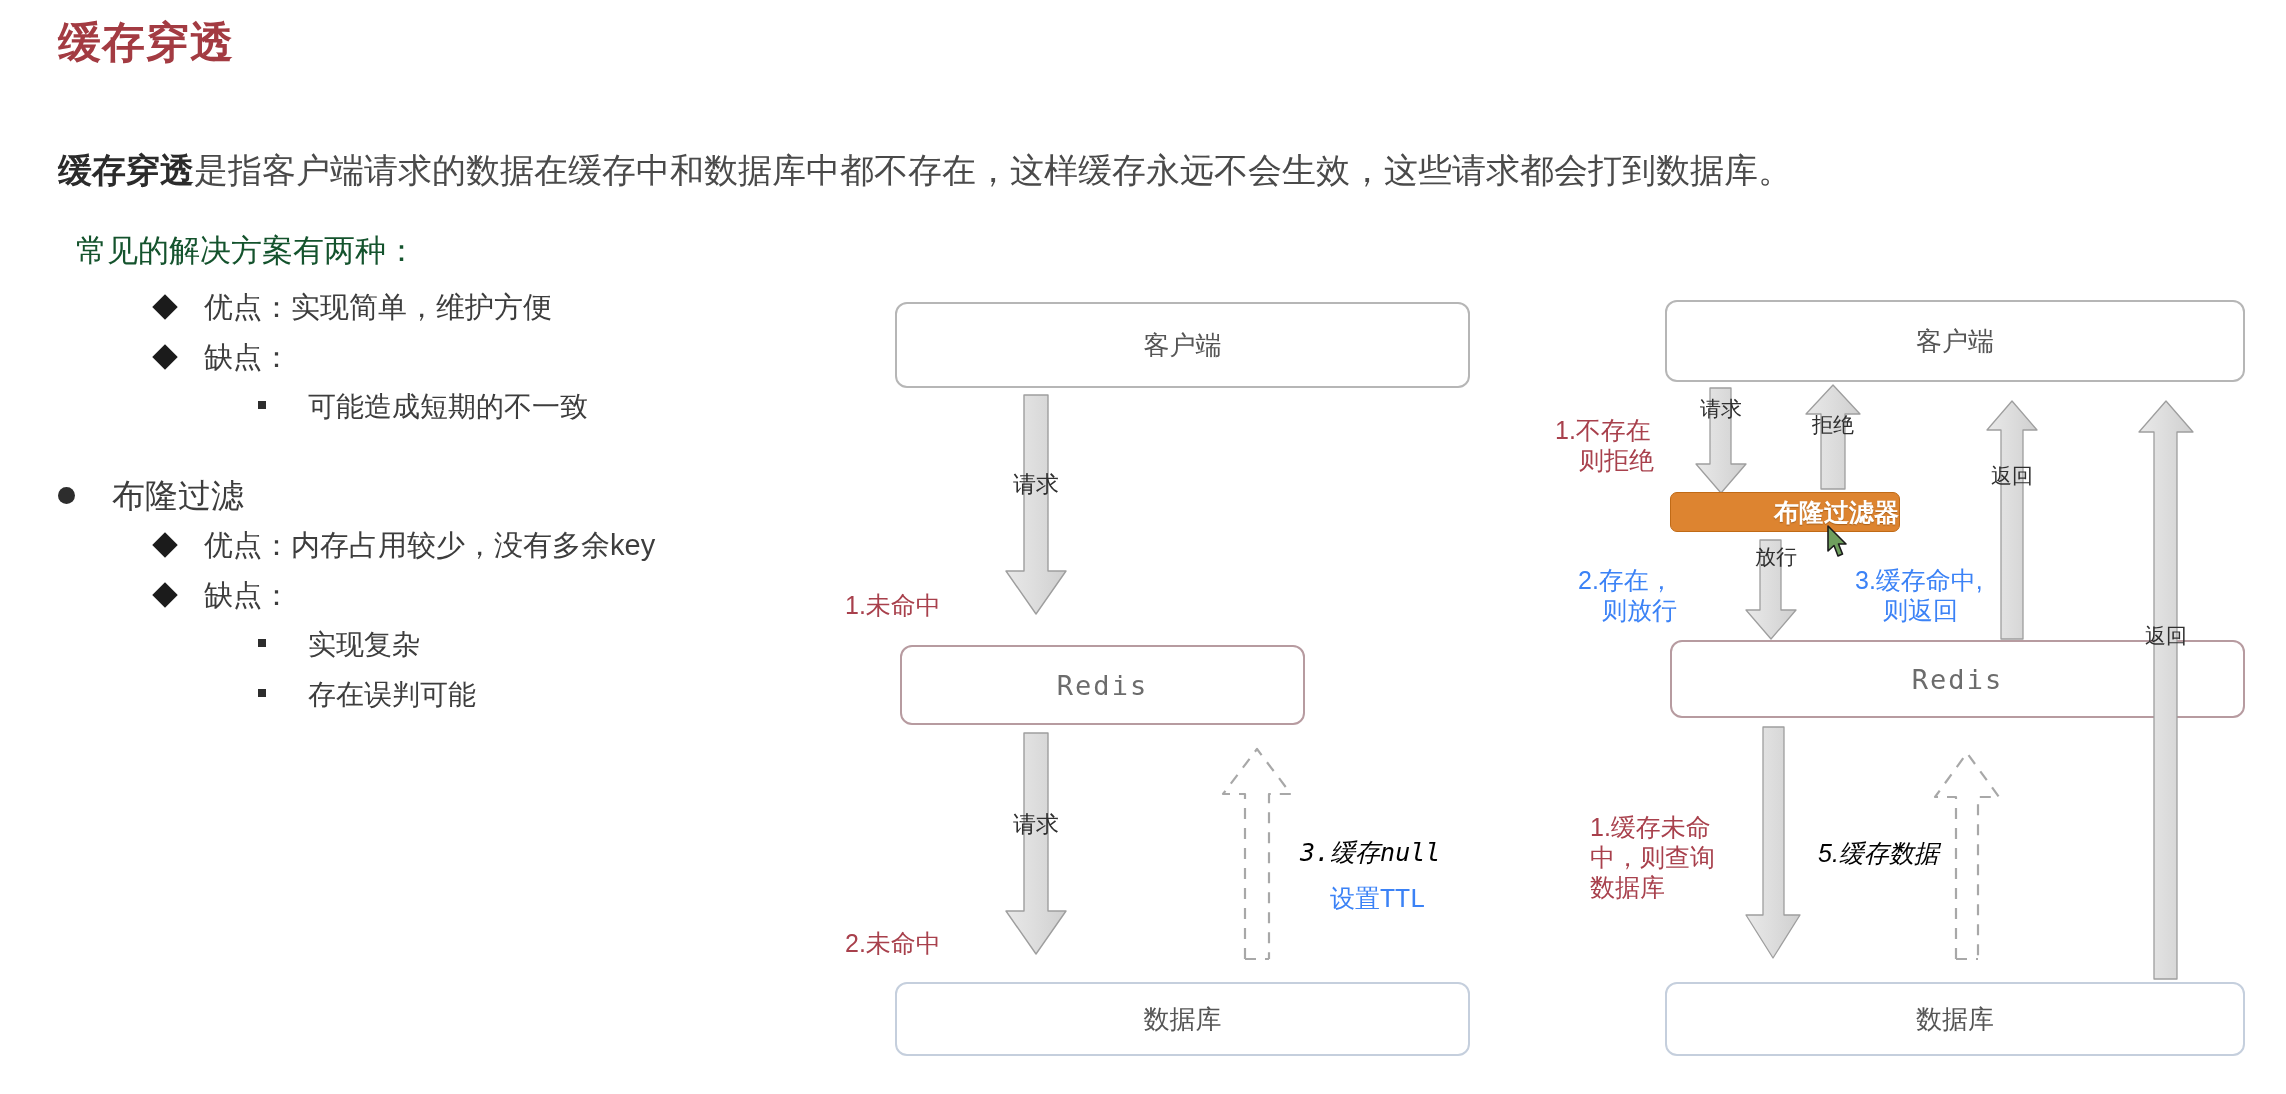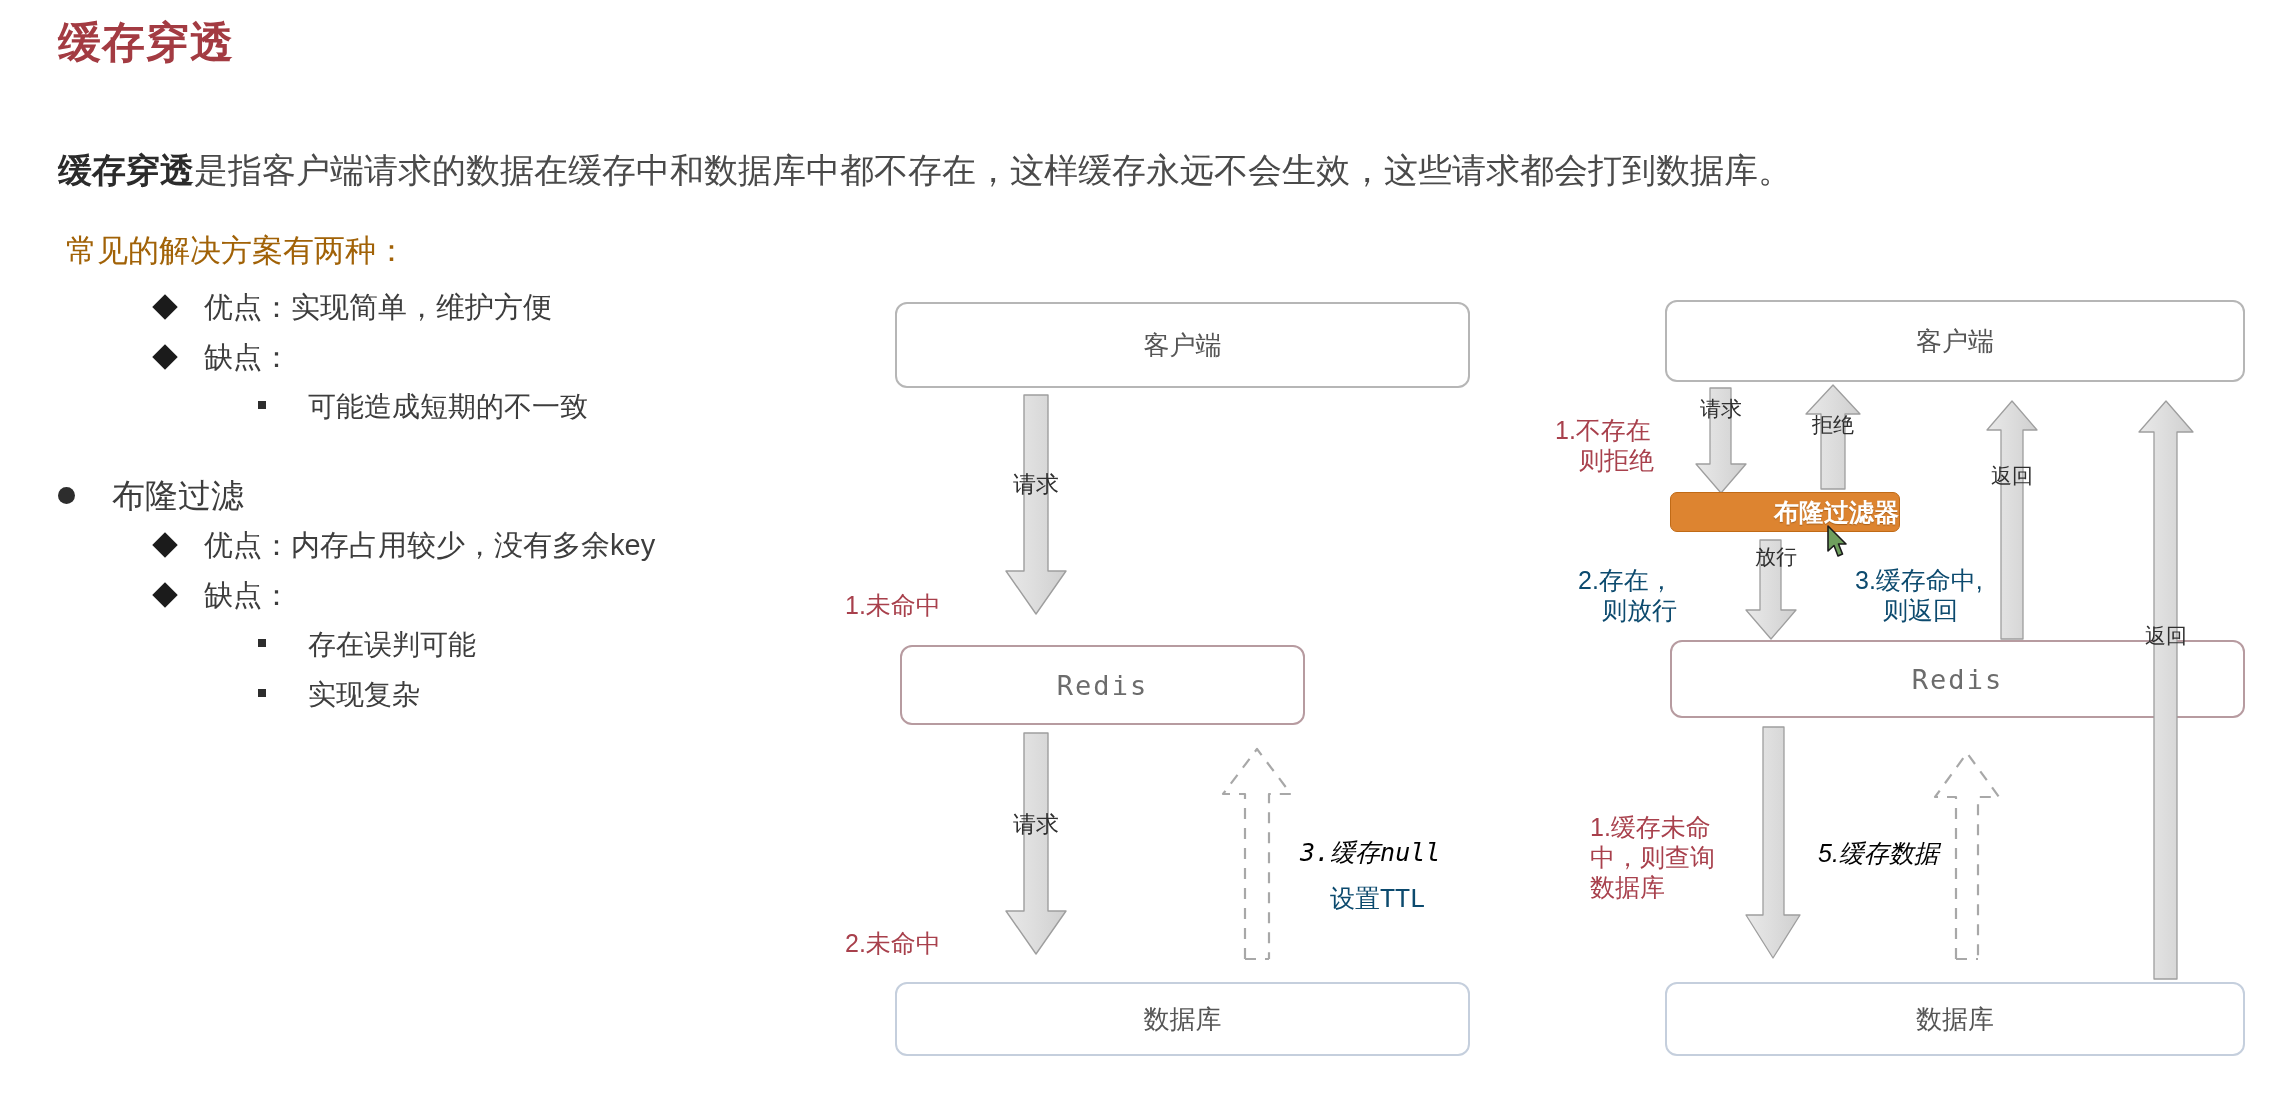--- a/index.html
+++ b/index.html
@@ -37,24 +37,24 @@
     color: #4a4a4a;
     white-space: nowrap;
   }
   #intro-paragraph .lead {
     font-weight: bold;
     color: #2b2b2b;
   }
 
   #solutions-line {
     position: absolute;
-    left: 66px;
+    left: 76px;
     top: 230px;
     font-size: 31px;
-    color: #a16207;
+    color: #14532d;
     white-space: nowrap;
   }
 
   .outline { position: absolute; left: 58px; }
 
   .lvl1 {
     position: relative;
     font-size: 33px;
     color: #3d3d3d;
     white-space: nowrap;
@@ -158,21 +158,21 @@
   .arrow-label span { display: block; }
 
   
   .note {
     position: absolute;
     font-size: 25px;
     line-height: 1.2;
     white-space: nowrap;
   }
   .note.red   { color: #a8404c; }
-  .note.green { color: #0c4a6e; }
+  .note.green { color: #3b82f6; }
   .note.dark  { color: #000000; font-style: italic; }
   .note.mono  { font-family: "DejaVu Sans Mono", "Liberation Mono", monospace; }
   .note span  { display: block; }
 
   
   #mouse-cursor {
     position: absolute;
     left: 1826px;
     top: 525px;
     width: 26px;
@@ -203,24 +203,24 @@
   <div class="lvl1" style="margin-top:36px;">
     <span class="bullet-dot"></span><span>布隆过滤</span>
   </div>
   <div class="lvl2">
     <span class="bullet-diamond"></span><span>优点：内存占用较少，没有多余key</span>
   </div>
   <div class="lvl2">
     <span class="bullet-diamond"></span><span>缺点：</span>
   </div>
   <div class="lvl3">
+    <span class="bullet-square"></span><span>实现复杂</span>
+  </div>
+  <div class="lvl3">
     <span class="bullet-square"></span><span>存在误判可能</span>
-  </div>
-  <div class="lvl3">
-    <span class="bullet-square"></span><span>实现复杂</span>
   </div>
 </div>
 
 <div class="diagram" id="diagram-left">
 
   <div class="node-box node-client" style="left:895px; top:302px; width:575px; height:86px;">
     <span>客户端</span>
   </div>
 
   <div class="arrow" style="left:1005px; top:395px;">

